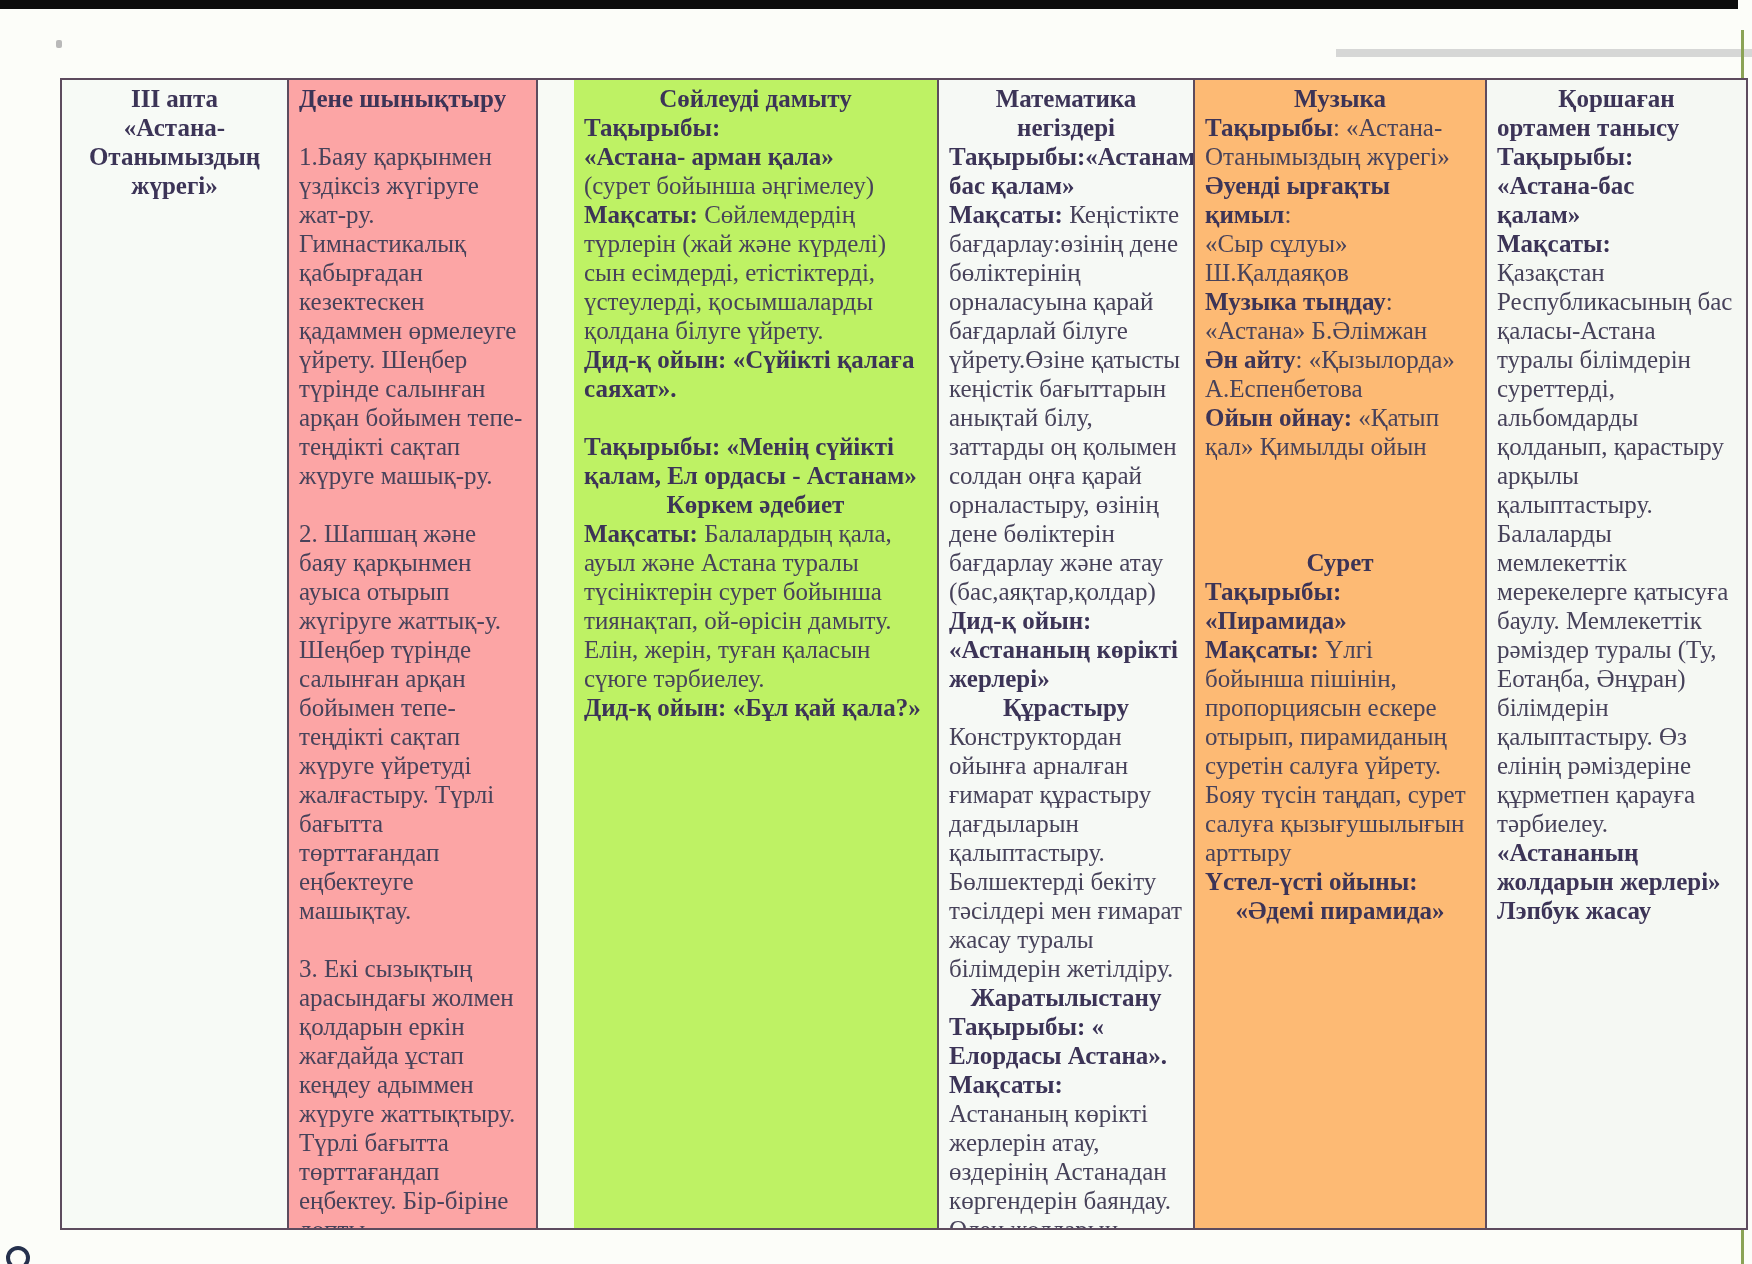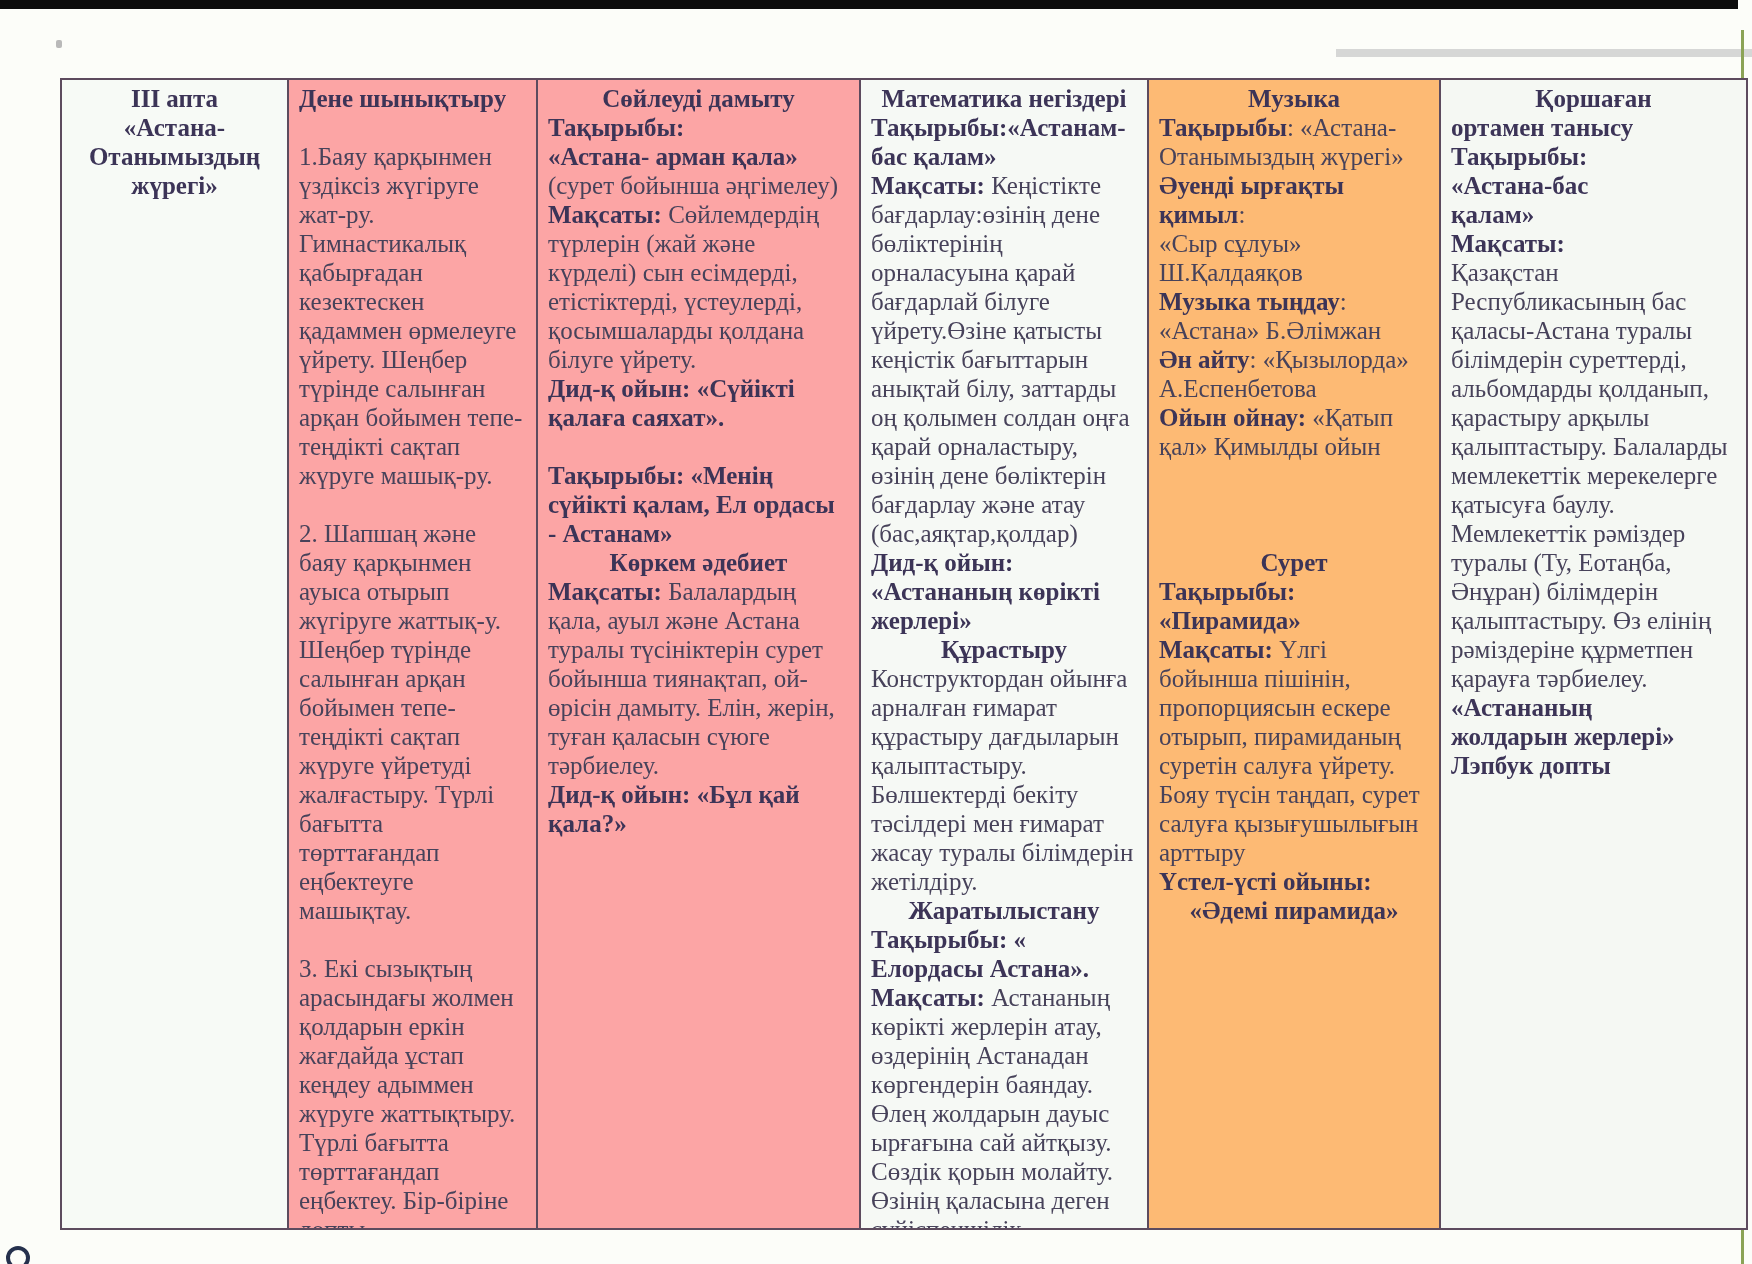--- a/index.html
+++ b/index.html
@@ -30,22 +30,22 @@
     box-sizing:border-box;
     border-right:2px solid #5d4b5e;
     overflow:hidden;
     padding:4px 10px 6px 10px;
     font-size:25px;line-height:29px;
     color:#47425a;
   }
   .cell:last-child{border-right:none;}
   .cell.week{width:227px;background:#f7faf6;}
   .cell.c2{width:249px;background:#fca5a5;}
-  .cell.c3{width:323px;background:#fca5a5;}
-  .cell.c4{width:288px;background:#f6f9f5;}
+  .cell.c3{width:365px;background:#bef264;margin-left:36px;}
+  .cell.c4{width:256px;background:#f6f9f5;}
   .cell.c5{width:292px;background:#fdba74;}
   .cell.c6{flex:1;background:#f5f8f3;}
   .blk{margin:0;}
   .center{text-align:center;}
   .gap{height:29px;}
   .b{font-weight:bold;color:#3c3457;}
   .n{color:#47425a;}
 </style>
 </head>
 <body>
@@ -121,16 +121,16 @@
     <div class="cell c6">
         <p class="blk center"><span class="b">Қоршаған</span></p>
         <p class="blk"><span class="b">ортамен танысу</span></p>
         <p class="blk"><span class="b">Тақырыбы:</span></p>
         <p class="blk"><span class="b">«Астана-бас</span></p>
         <p class="blk"><span class="b">қалам»</span></p>
         <p class="blk"><span class="b">Мақсаты:</span></p>
         <p class="blk"><span class="n">Қазақстан Республикасының бас қаласы-Астана туралы білімдерін суреттерді, альбомдарды қолданып, қарастыру арқылы қалыптастыру. Балаларды мемлекеттік мерекелерге қатысуға баулу. Мемлекеттік рәміздер туралы (Ту, Еотаңба, Әнұран) білімдерін қалыптастыру. Өз елінің рәміздеріне құрметпен қарауға тәрбиелеу.</span></p>
         <p class="blk"><span class="b">«Астананың</span></p>
         <p class="blk"><span class="b">жолдарын жерлері»</span></p>
-        <p class="blk"><span class="b">Лэпбук допты</span></p>
+        <p class="blk"><span class="b">Лэпбук жасау</span></p>
       </div>
   </div>
 </div>
 
 </body></html>

